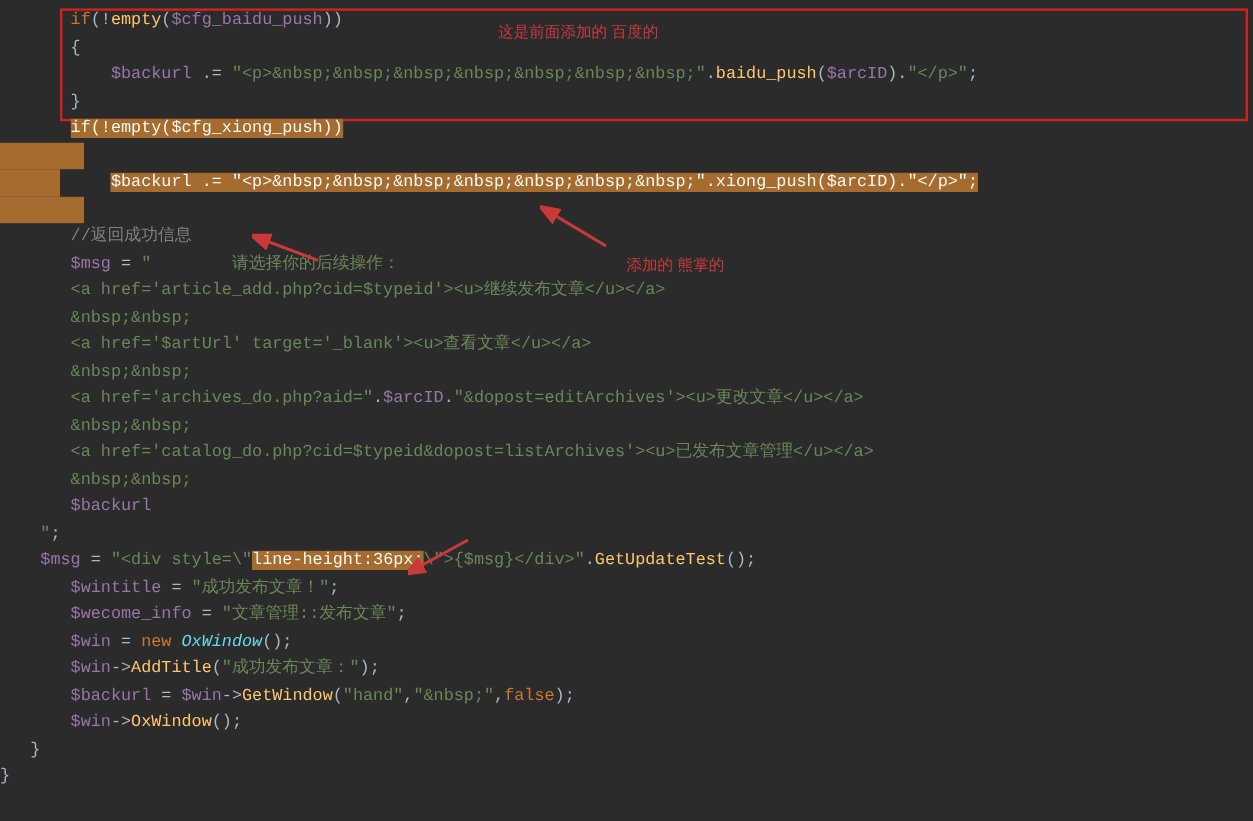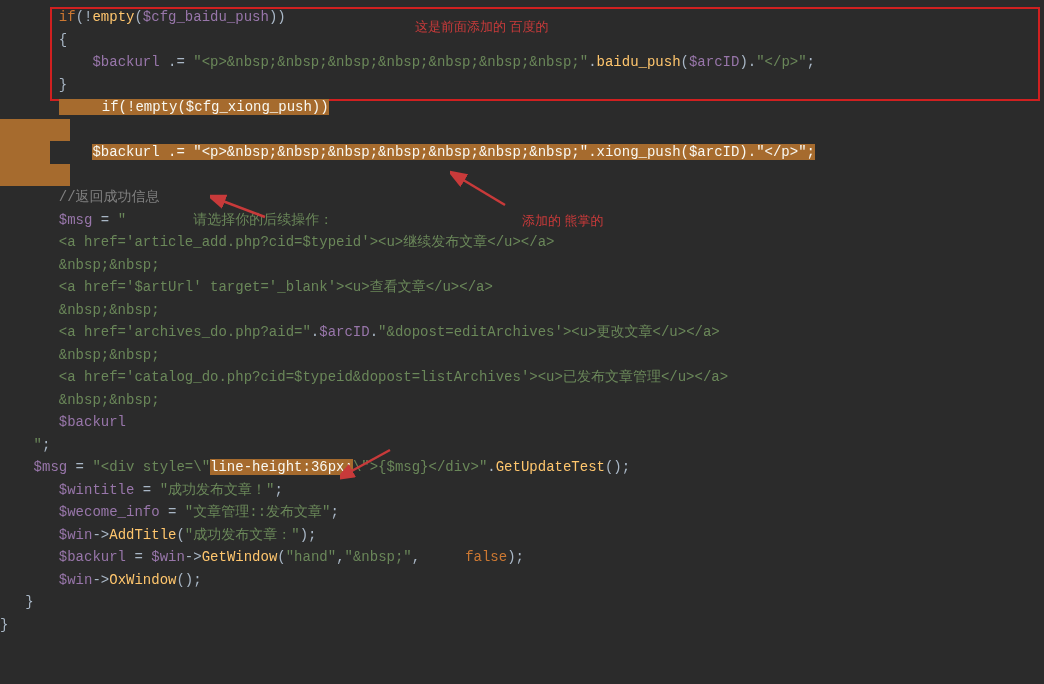--- a/index.html
+++ b/index.html
@@ -19,21 +19,21 @@
     padding: 6px 0 6px 0;
   }
   .line {
     white-space: pre;
     position: relative;
   }
   .kw { color: #cc7832; }
   .fn { color: #ffc66d; }
   .var { color: #9876aa; }
   .str { color: #6a8759; }
-  .bool { color: #cc7832; margin-left: 45px; }
+  .bool { color: #cc7832; }
   .comment { color: #808080; }
   .classname { color: #66d9ef; font-style: italic; }
   .hl {
     background: #a66b2e;
     color: #f8f8f2;
   }
   .red-box {
     position: absolute;
     border: 2px solid #d02020;
     pointer-events: none;
@@ -58,21 +58,21 @@
   <div class="red-box" style="left:50px; top:7px; width:990px; height:94px;"></div>
 
   <div class="line">       <span class="kw">if</span>(!<span class="fn">empty</span>(<span class="var">$cfg_baidu_push</span>))</div>
 
   <div class="line">       {</div>
 
   <div class="line">           <span class="var">$backurl</span> .= <span class="str">"&lt;p&gt;&amp;nbsp;&amp;nbsp;&amp;nbsp;&amp;nbsp;&amp;nbsp;&amp;nbsp;&amp;nbsp;"</span>.<span class="fn">baidu_push</span>(<span class="var">$arcID</span>).<span class="str">"&lt;/p&gt;"</span>;</div>
 
   <div class="line">       }</div>
 
-  <div class="line">       <span class="hl"><span style="color:#f8f8f2;margin-left:43px;">if(!empty($cfg_xiong_push))</span></span></div>
+  <div class="line">       <span class="hl"><span style="color:#f8f8f2;">if(!empty($cfg_xiong_push))</span></span></div>
 
   <div class="line" style="position:relative;"><span class="hl" style="position:absolute;left:0;width:70px;display:inline-block;">&nbsp;</span>       <span class="hl">{</span></div>
 
   <div class="line" style="position:relative;"><span class="hl" style="position:absolute;left:0;width:50px;display:inline-block;">&nbsp;</span>           <span class="hl">$backurl .= <span>"&lt;p&gt;&amp;nbsp;&amp;nbsp;&amp;nbsp;&amp;nbsp;&amp;nbsp;&amp;nbsp;&amp;nbsp;"</span>.xiong_push($arcID).<span>"&lt;/p&gt;"</span>;</span></div>
 
   <div class="line" style="position:relative;"><span class="hl" style="position:absolute;left:0;width:70px;display:inline-block;">&nbsp;</span>       <span class="hl">}</span></div>
 
   <div class="line">       <span class="comment">//返回成功信息</span></div>
 
   <div class="line">       <span class="var">$msg</span> = <span class="str">"</span><span class="str">        请选择你的后续操作：</span></div>
@@ -96,20 +96,21 @@
   <div class="line">       <span class="var">$backurl</span></div>
 
   <div class="line">    <span class="str">"</span>;</div>
 
   <div class="line">    <span class="var">$msg</span> = <span class="str">"&lt;div style=\"</span><span class="hl">line-height:36px;</span><span class="str">\"&gt;{$msg}&lt;/div&gt;"</span>.<span class="fn">GetUpdateTest</span>();</div>
 
   <div class="line">       <span class="var">$wintitle</span> = <span class="str">"成功发布文章！"</span>;</div>
 
   <div class="line">       <span class="var">$wecome_info</span> = <span class="str">"文章管理::发布文章"</span>;</div>
 
+  <div class="line">       <span class="var">$win</span> = <span class="kw">new</span> <span class="classname">OxWindow</span>();</div>
 
   <div class="line">       <span class="var">$win</span>-&gt;<span class="fn">AddTitle</span>(<span class="str">"成功发布文章："</span>);</div>
 
 
   <div class="line">       <span class="var">$backurl</span> = <span class="var">$win</span>-&gt;<span class="fn">GetWindow</span>(<span class="str">"hand"</span>,<span class="str">"&amp;nbsp;"</span>,<span class="bool">false</span>);</div>
 
   <div class="line">       <span class="var">$win</span>-&gt;<span class="fn">OxWindow</span>();</div>
 
   <div class="line">   }</div>
 

